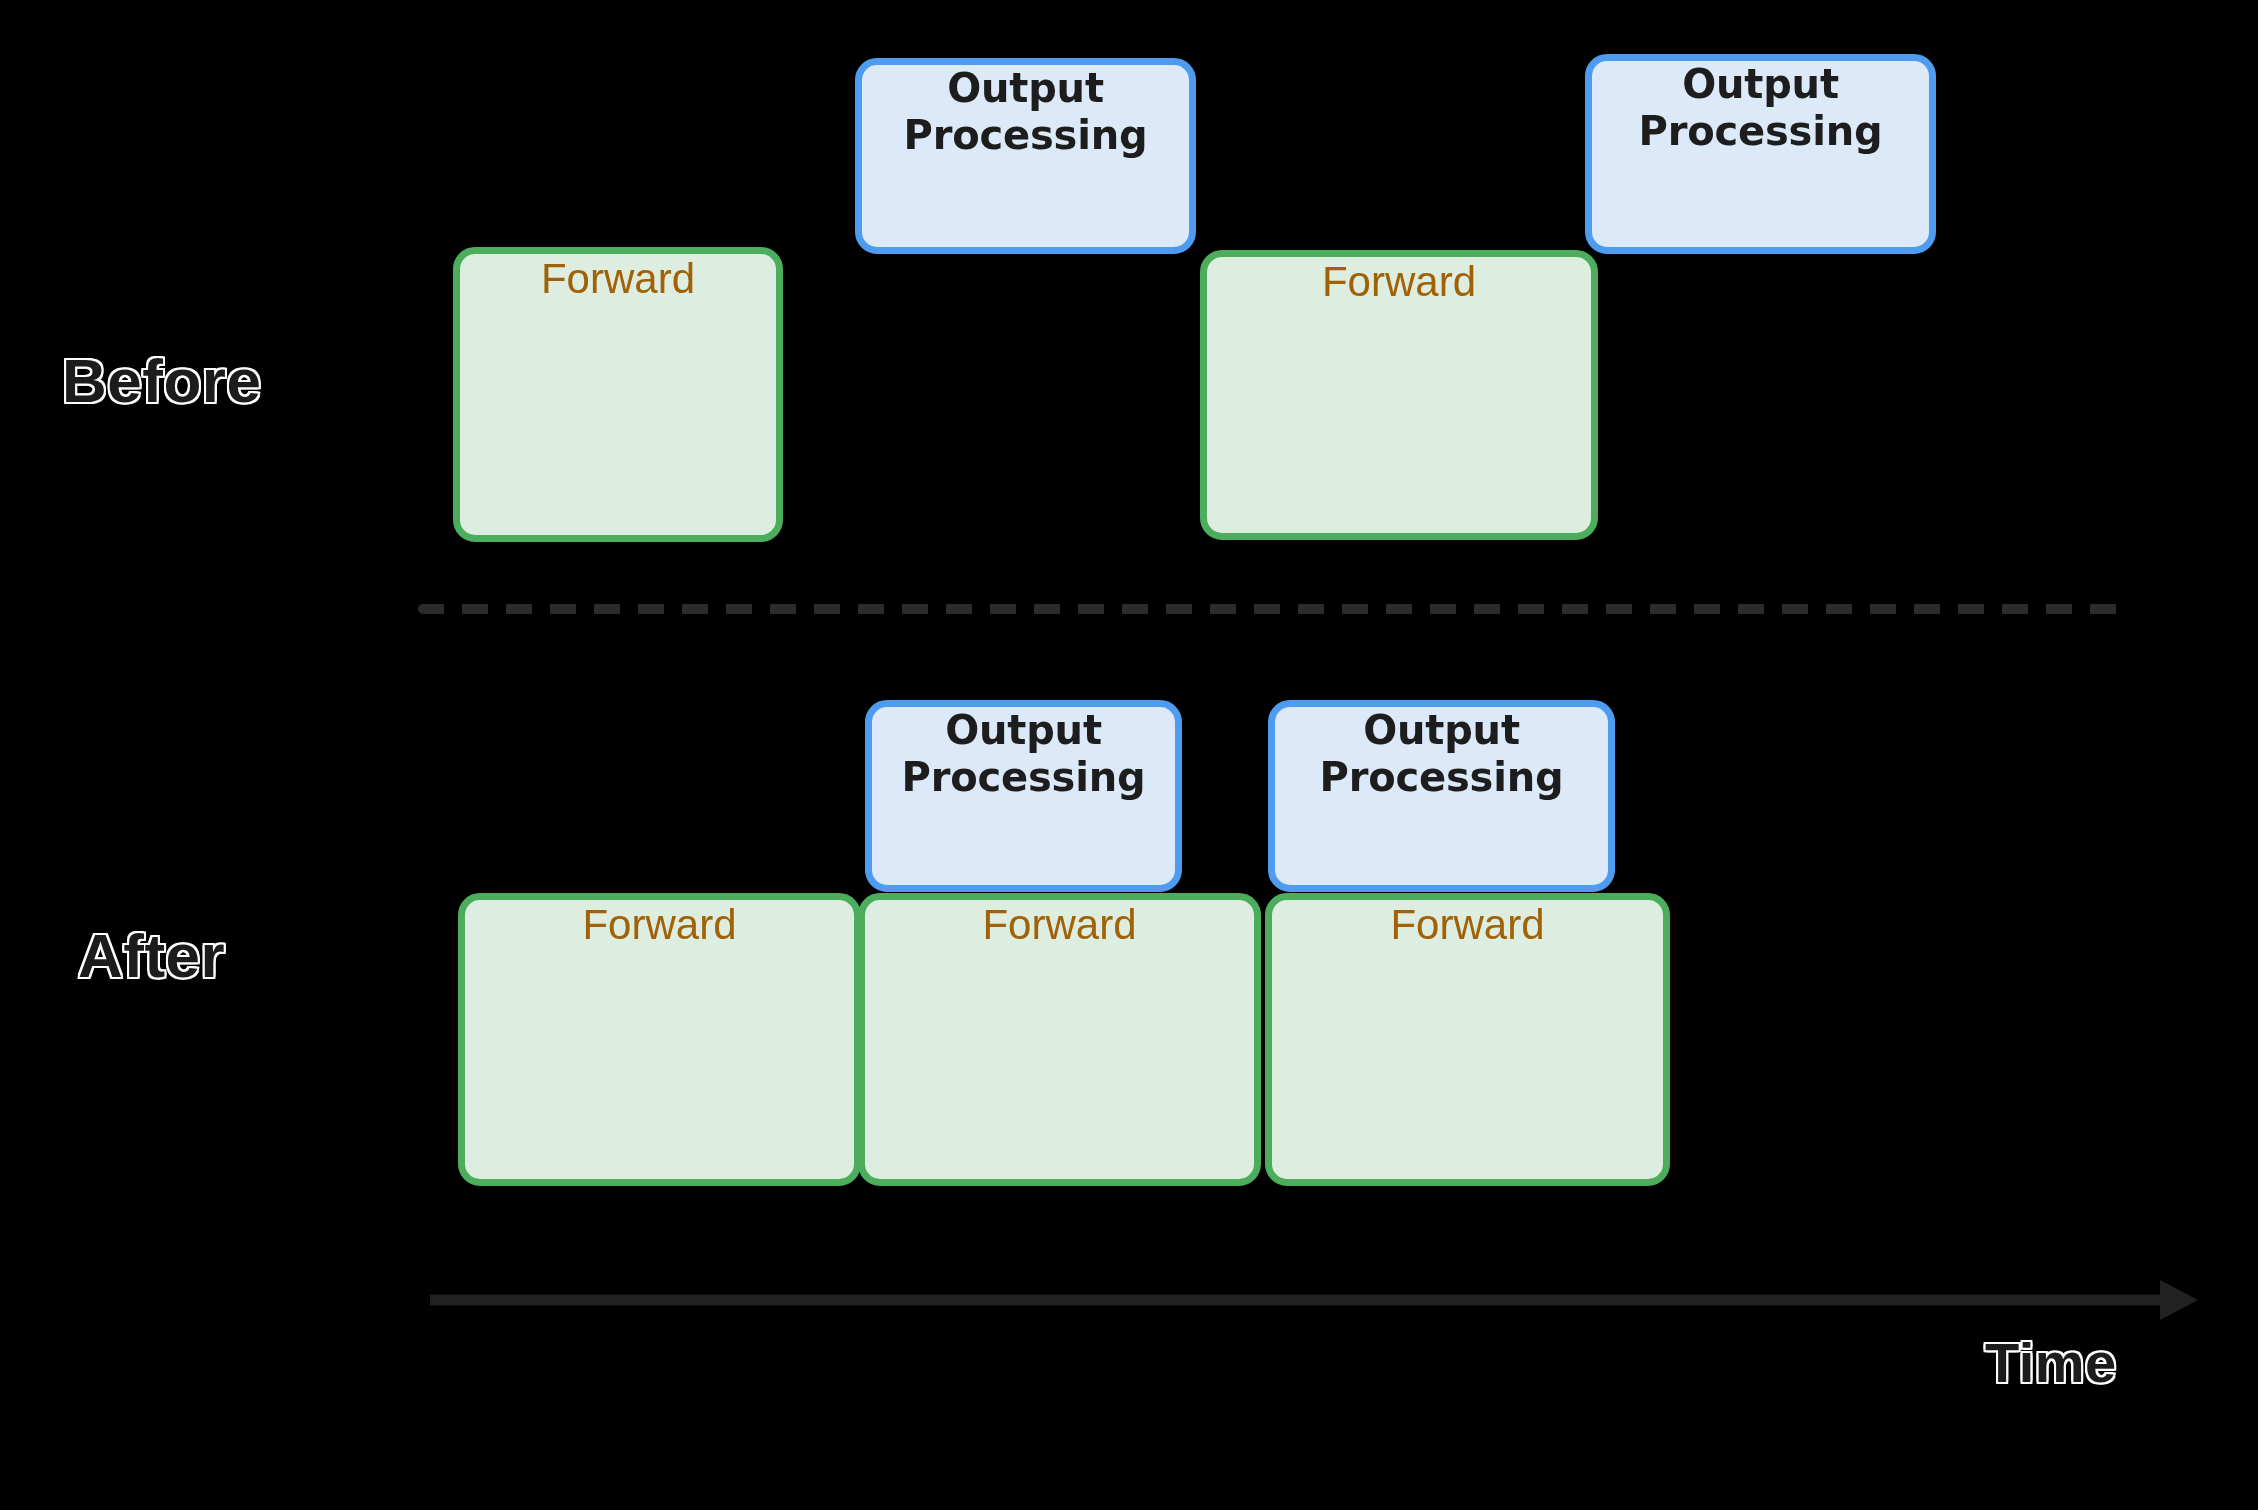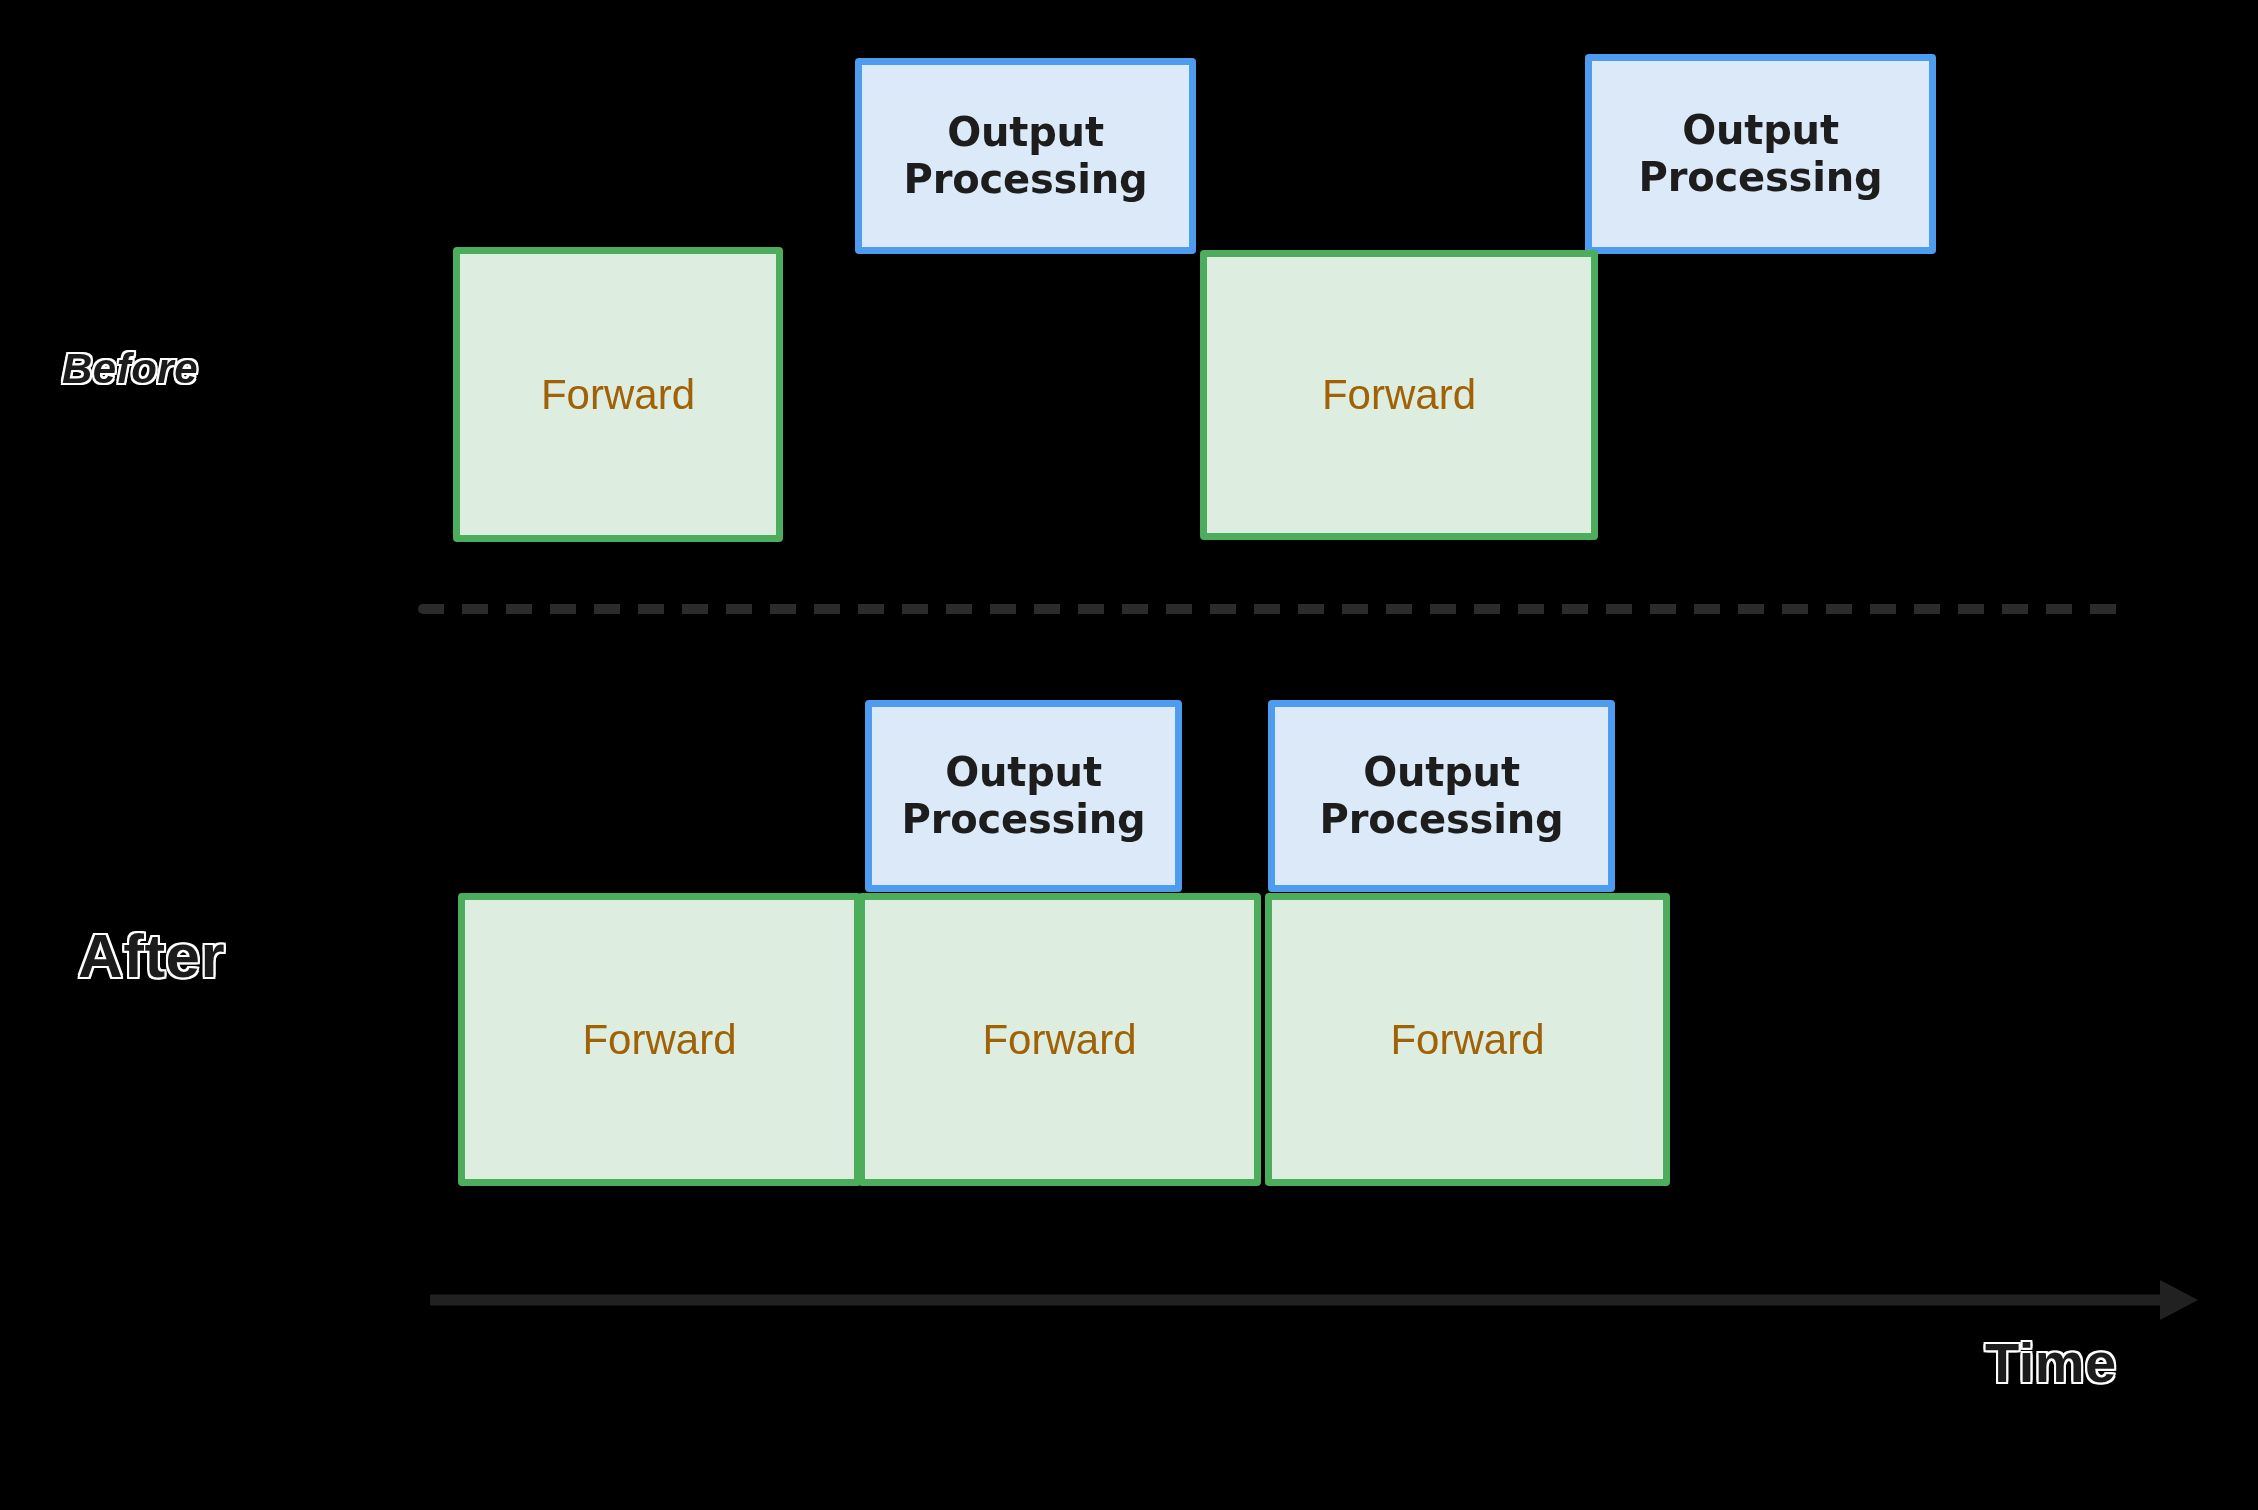--- a/index.html
+++ b/index.html
@@ -29,31 +29,31 @@
     letter-spacing: 0.5px;
     white-space: nowrap;
     -webkit-text-stroke: 3px #ffffff;
     paint-order: stroke fill;
     text-shadow:
       -2px -2px 0 #ffffff,  2px -2px 0 #ffffff,
       -2px  2px 0 #ffffff,  2px  2px 0 #ffffff,
        0px -2px 0 #ffffff,  0px  2px 0 #ffffff,
       -2px  0px 0 #ffffff,  2px  0px 0 #ffffff;
   }
-  #label-before { left: 62px;  top: 345px;  font-size: 42px; font-style: italic; }
+  #label-before { left: 62px;  top: 345px;  font-size: 62px; }
   #label-after  { left: 78px;  top: 920px;  font-size: 62px; }
   #label-time   { left: 1985px; top: 1330px; font-size: 56px; }
 
   
   .block {
     position: absolute;
     box-sizing: border-box;
-    border-radius: 4px;
+    border-radius: 22px;
     display: flex;
-    align-items: center;
+    align-items: flex-start;
     justify-content: center;
     text-align: center;
     line-height: 1.18;
   }
 
   .block .block-label {
     display: block;
     padding: 0 8px;
     white-space: pre-line;
   }

